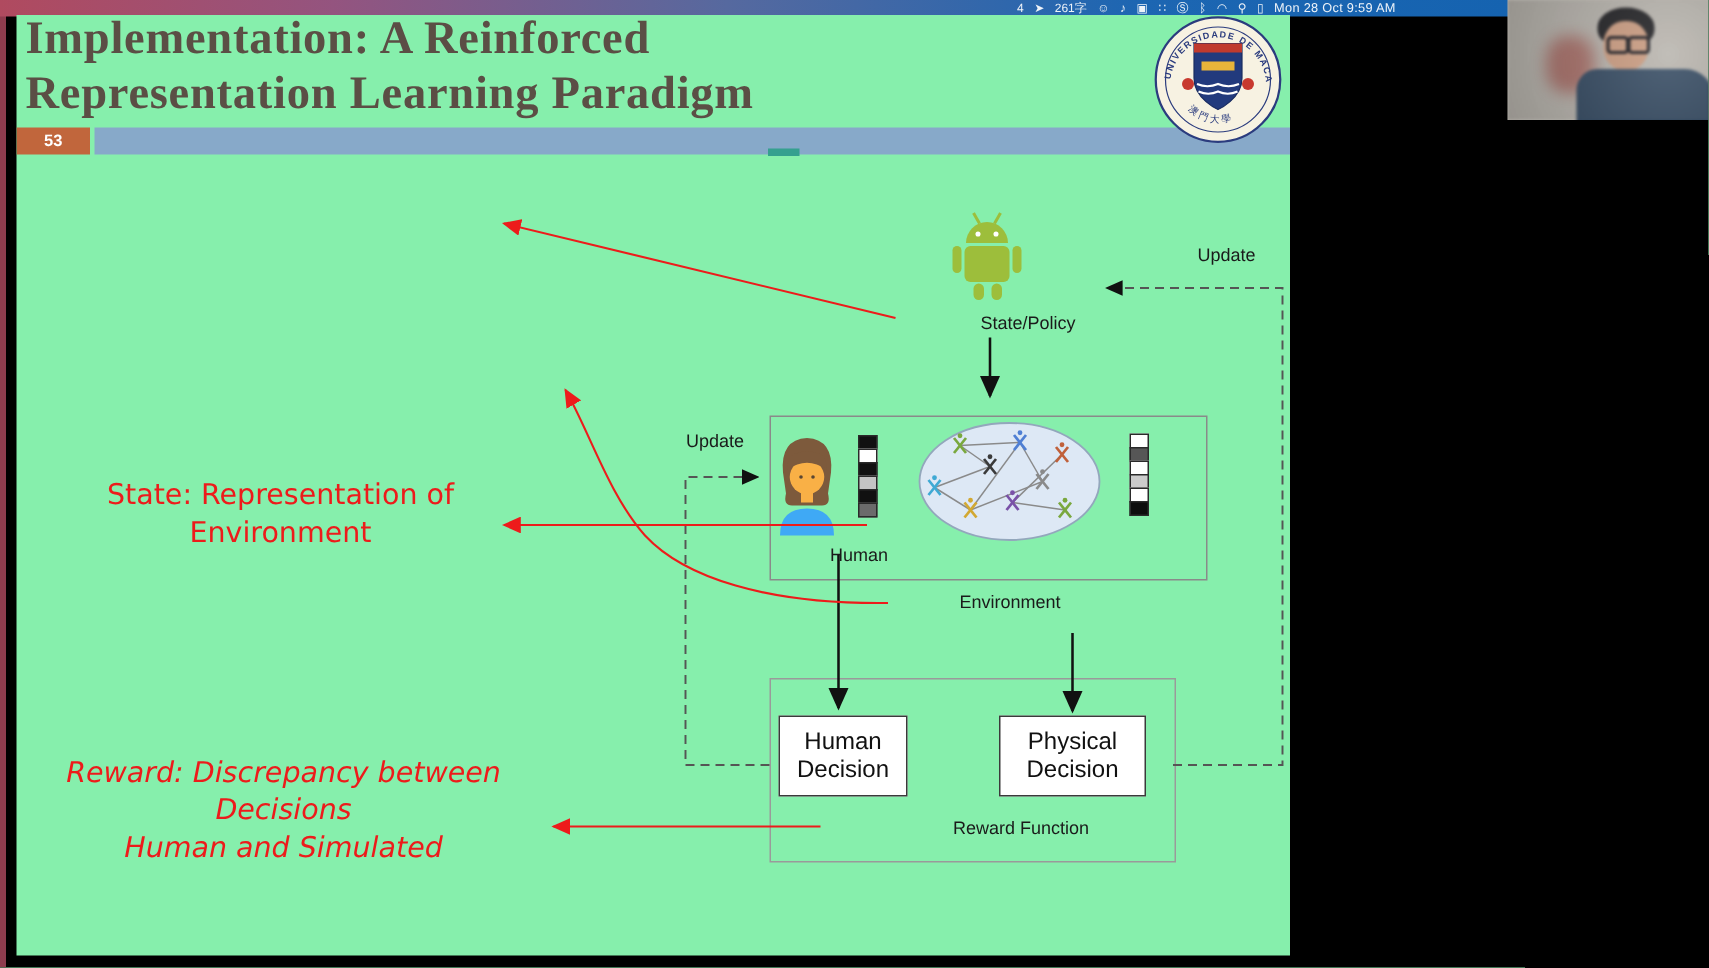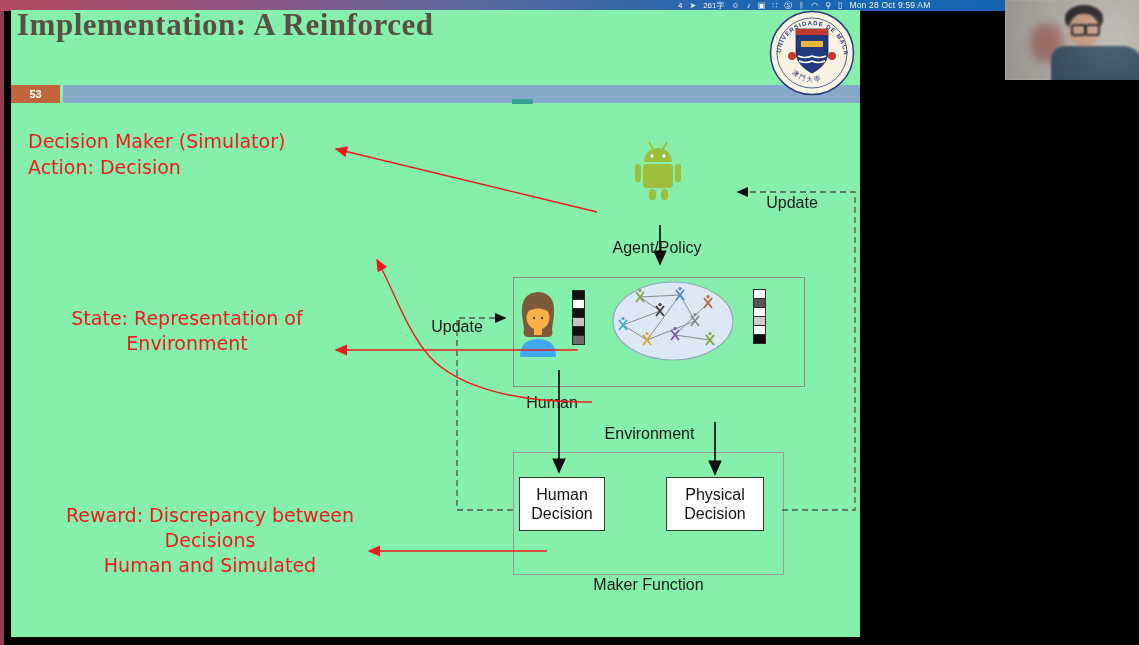--- a/index.html
+++ b/index.html
@@ -33,21 +33,21 @@
   .title{position:absolute;left:6px;top:-4px;width:740px;color:#5b4e45;
     font-family:"Liberation Serif",serif;font-weight:bold;font-size:31px;line-height:37px;letter-spacing:.5px;}
   .numbox{position:absolute;left:0px;top:75px;width:49px;height:18px;background:#c1663c;
     color:#fff;font-size:11px;font-weight:bold;display:flex;align-items:center;justify-content:center;}
   .bluebar{position:absolute;left:52px;top:75px;width:797px;height:18px;background:#87a9c9;}
   .tealchip{position:absolute;left:501px;top:89px;width:21px;height:5px;background:#35a08f;}
   
   .red{position:absolute;color:#ed1b1b;font-family:"DejaVu Sans",sans-serif;font-size:19px;line-height:26px;}
   .red.center{text-align:center;line-height:25px;}
   
-  .dlabel{position:absolute;color:#1a1a1a;font-size:16px;line-height:18px;text-align:center;margin-top:33px;}
+  .dlabel{position:absolute;color:#1a1a1a;font-size:12px;line-height:18px;text-align:right;}
   
   .envbox{position:absolute;left:502px;top:267px;width:290px;height:108px;border:1px solid #8a8a8a;}
   .rwdbox{position:absolute;left:502px;top:442px;width:269px;height:121px;border:1px solid #9a9a9a;}
   .decbox{position:absolute;border:1.5px solid #3a3a3a;display:flex;flex-direction:column;
     align-items:center;justify-content:center;font-size:16px;line-height:19px;color:#111;background:#fff;}
   
   .vbar{position:absolute;width:13px;}
   .vcell{width:13px;height:10px;border:1px solid #2a2a2a;box-sizing:border-box;margin-top:-1px;}
   .vcell:first-child{margin-top:0;}
   
@@ -88,20 +88,21 @@
     <div class="cam-glass" style="left:80px;"></div>
     <div class="cam-torso"></div>
     <div class="cam-shadow"></div>
   </div>
 </div>
 
 <div class="slide">
 
   <div class="title">
     <div>Implementation: A Reinforced</div>
+    <div>Representation Learning Paradigm</div>
   </div>
 
   <div class="numbox">53</div>
   <div class="bluebar"></div>
   <div class="tealchip"></div>
 
   <svg class="logo" viewBox="0 0 86 86">
     <circle cx="43" cy="43" r="41.5" fill="#f7f2e2" stroke="#2b3c7e" stroke-width="1.5"></circle>
     <circle cx="43" cy="43" r="35" fill="none" stroke="#2b3c7e" stroke-width="0.8"></circle>
     <defs>
@@ -116,51 +117,47 @@
     </text>
     <path d="M 27,19 h 32 v 23 c 0,14 -16,21 -16,21 c 0,0 -16,-7 -16,-21 z" fill="#223a7d" stroke="#1a2c60" stroke-width="0.8"></path>
     <rect x="27" y="19" width="32" height="6" fill="#c03a2e"></rect>
     <rect x="32" y="31" width="22" height="6" fill="#e8b43a"></rect>
     <path d="M 29,46 q 7,3 14,0 q 7,3 14,0" stroke="#fff" stroke-width="1.4" fill="none"></path>
     <path d="M 30,51 q 6.5,3 13,0 q 6.5,3 13,0" stroke="#fff" stroke-width="1.4" fill="none"></path>
     <circle cx="23" cy="46" r="4" fill="#c8392f"></circle>
     <circle cx="63" cy="46" r="4" fill="#c8392f"></circle>
   </svg>
 
-  <div class="red" style="left:17px;top:118px;">
-    <div>Decision Maker (Simulator)</div>
-    <div>Action: Decision</div>
-  </div>
-  <div class="red center" style="left:26px;top:296px;width:300px;">
+  <div class="red center" style="left:26px;top:308px;width:300px;">
     <div>State: Representation of</div>
     <div>Environment</div>
   </div>
-  <div class="red center" style="left:49px;top:493px;width:300px;">
+  <div class="red center" style="left:28px;top:493px;width:300px;font-style:italic;">
     <div>Reward: Discrepancy between</div>
     <div>Decisions</div>
     <div>Human and Simulated</div>
   </div>
 
   <div class="envbox"></div>
   <div class="rwdbox"></div>
   <div class="decbox" style="left:508px;top:467px;width:84px;height:52px;">
     <div>Human</div>
     <div>Decision</div>
   </div>
   <div class="decbox" style="left:655px;top:467px;width:96px;height:52px;">
     <div>Physical</div>
     <div>Decision</div>
   </div>
 
-  <div class="dlabel" style="left:586px;top:196px;width:120px;">Agent/Policy</div>
+  <div class="dlabel" style="left:586px;top:196px;width:120px;">State/Policy</div>
   <div class="dlabel" style="left:736px;top:151px;width:90px;">Update</div>
   <div class="dlabel" style="left:407px;top:275px;width:78px;">Update</div>
   <div class="dlabel" style="left:501px;top:351px;width:80px;">Human</div>
   <div class="dlabel" style="left:581px;top:382px;width:115px;">Environment</div>
-  <div class="dlabel" style="left:560px;top:533px;width:155px;">Maker Function</div>
+  <div class="dlabel" style="left:560px;top:533px;width:155px;">Reward Function</div>
 
   <div class="vbar" style="left:561px;top:280px;">
       <div class="vcell" style="background: rgb(17, 17, 17);"></div>
       <div class="vcell" style="background: rgb(255, 255, 255);"></div>
       <div class="vcell" style="background: rgb(17, 17, 17);"></div>
       <div class="vcell" style="background: rgb(196, 196, 196);"></div>
       <div class="vcell" style="background: rgb(17, 17, 17);"></div>
       <div class="vcell" style="background: rgb(107, 107, 107);"></div>
     </div>
   <div class="vbar" style="left:742px;top:279px;">

